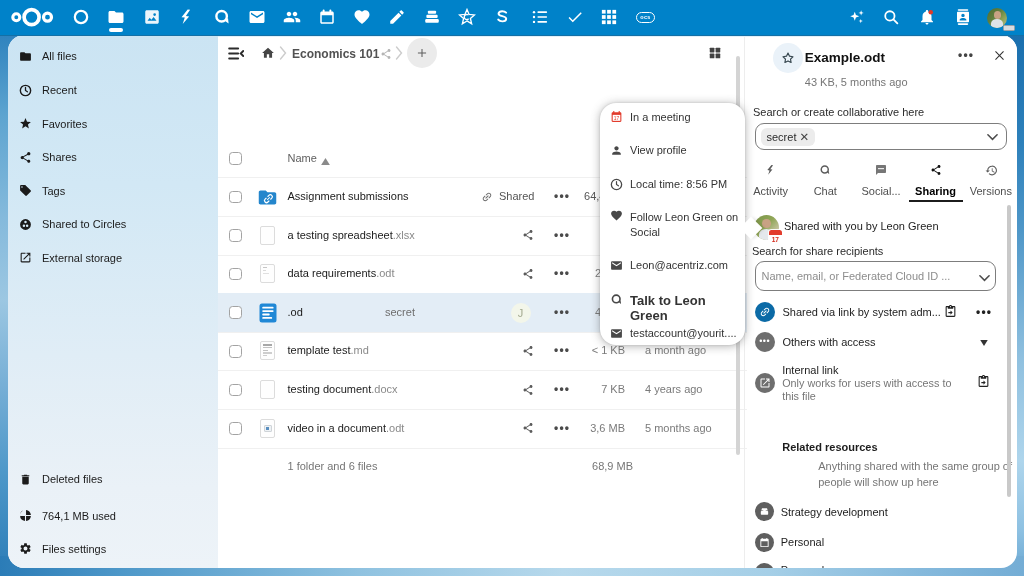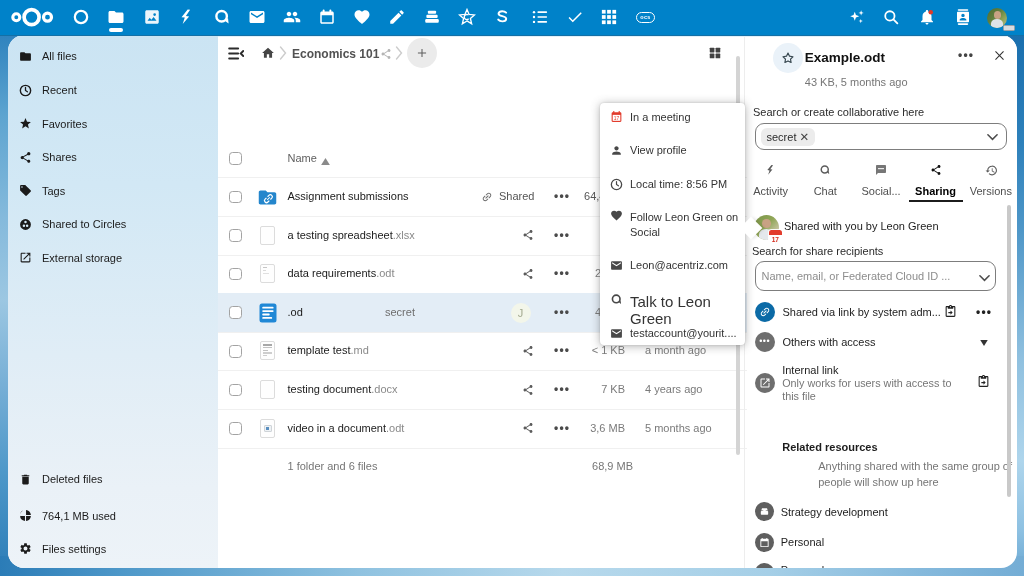--- a/index.html
+++ b/index.html
@@ -506,21 +506,21 @@
     <svg class="abs" style="left:11.6px; top:501.7px;" width="11" height="11" viewBox="0 0 24 24">
         <path fill="#fff" d="M19 4h-1V2h-2v2H8V2H6v2H5c-1.11 0-2 .9-2 2v14c0 1.1.89 2 2 2h14c1.1 0 2-.9 2-2V6c0-1.1-.9-2-2-2zm0 16H5V9h14v11z"></path>
       </svg>
     <div class="abs" style="left:33.7px; top:501.2px; font-size:11px; color:#1d1d1d;">Personal</div>
     <div class="abs" style="left:7.6px; top:528px; width:19px; height:19px; border-radius:50%; background:#5f5f5f;"></div>
     <div class="abs" style="left:33.7px; top:529px; font-size:11px; color:#1d1d1d;">Personal</div>
 
     <div class="abs" style="left:260px; top:170px; width:4px; height:292px; border-radius:2px; background:#c9c9c9;"></div>
   </div>
 </div>
-<div id="popup" style="position:absolute; left:600px; top:103px; width:145px; height:242px; background:#fff; border-radius:4px; box-shadow:0 1px 10px rgba(80,80,80,.45), 0 0 2px rgba(0,0,0,.15); z-index:40;">
+<div id="popup" style="position:absolute; left:600px; top:103px; width:145px; height:242px; background:#fff; border-radius:16px; box-shadow:0 1px 10px rgba(80,80,80,.45), 0 0 2px rgba(0,0,0,.15); z-index:40;">
 
   <svg class="abs" style="left:10px; top:7px;" width="13" height="13" viewBox="0 0 24 24">
       <path fill="#e23c2d" d="M19 4h-1V2h-2v2H8V2H6v2H5c-1.11 0-2 .9-2 2v14c0 1.1.89 2 2 2h14c1.1 0 2-.9 2-2V6c0-1.1-.9-2-2-2z"></path>
       <rect x="5" y="9" width="14" height="11" fill="#fff"></rect>
       <text x="12" y="18" font-size="9" fill="#e23c2d" text-anchor="middle" font-family="Liberation Sans, sans-serif">17</text>
     </svg>
   <div class="abs" style="left:30px; top:7.5px; font-size:11px; color:#333;">In a meeting</div>
   <svg class="abs" style="left:10px; top:40.5px;" width="13" height="13" viewBox="0 0 24 24">
       <path fill="#484848" d="M12 12c2.21 0 4-1.79 4-4s-1.79-4-4-4-4 1.79-4 4 1.79 4 4 4zm0 2c-2.67 0-8 1.34-8 4v2h16v-2c0-2.66-5.33-4-8-4z"></path>
     </svg>
@@ -535,19 +535,19 @@
     </svg>
   <div class="abs" style="left:30px; top:106.5px; font-size:11px; color:#333; line-height:15px;">Follow Leon Green on<br>Social</div>
   <svg class="abs" style="left:10px; top:155.5px;" width="13" height="13" viewBox="0 0 24 24">
       <path fill="#484848" d="M20 4H4c-1.1 0-2 .9-2 2v12c0 1.1.9 2 2 2h16c1.1 0 2-.9 2-2V6c0-1.1-.9-2-2-2zm0 4.2-8 5-8-5V6l8 5 8-5v2.2z"></path>
     </svg>
   <div class="abs" style="left:30px; top:156px; font-size:11px; color:#333;">Leon@acentriz.com</div>
   <svg class="abs" style="left:10px; top:189.5px;" width="13" height="13" viewBox="0 0 24 24">
       <circle cx="11.5" cy="11" r="7" fill="none" stroke="#484848" stroke-width="3"></circle>
       <path fill="#484848" d="M15.5 16.2 L20.5 20.5 L19.5 13.8 Z"></path>
     </svg>
-  <div class="abs" style="left:30px; top:190px; font-size:15px; color:#333;">Talk to Leon Green</div>
+  <div class="abs" style="left:30px; top:190px; font-size:13px; color:#333;font-weight:bold;">Talk to Leon Green</div>
   <svg class="abs" style="left:10px; top:223.5px;" width="13" height="13" viewBox="0 0 24 24">
       <path fill="#484848" d="M20 4H4c-1.1 0-2 .9-2 2v12c0 1.1.9 2 2 2h16c1.1 0 2-.9 2-2V6c0-1.1-.9-2-2-2zm0 4.2-8 5-8-5V6l8 5 8-5v2.2z"></path>
     </svg>
   <div class="abs" style="left:30px; top:224px; font-size:11px; color:#333;">testaccount@yourit....</div>
   <div class="abs" style="left:143px; top:117px; width:16px; height:16px; background:#fff; transform:rotate(45deg); box-shadow:2px -2px 3px rgba(0,0,0,.08);"></div>
 </div>
 
 </body></html>

